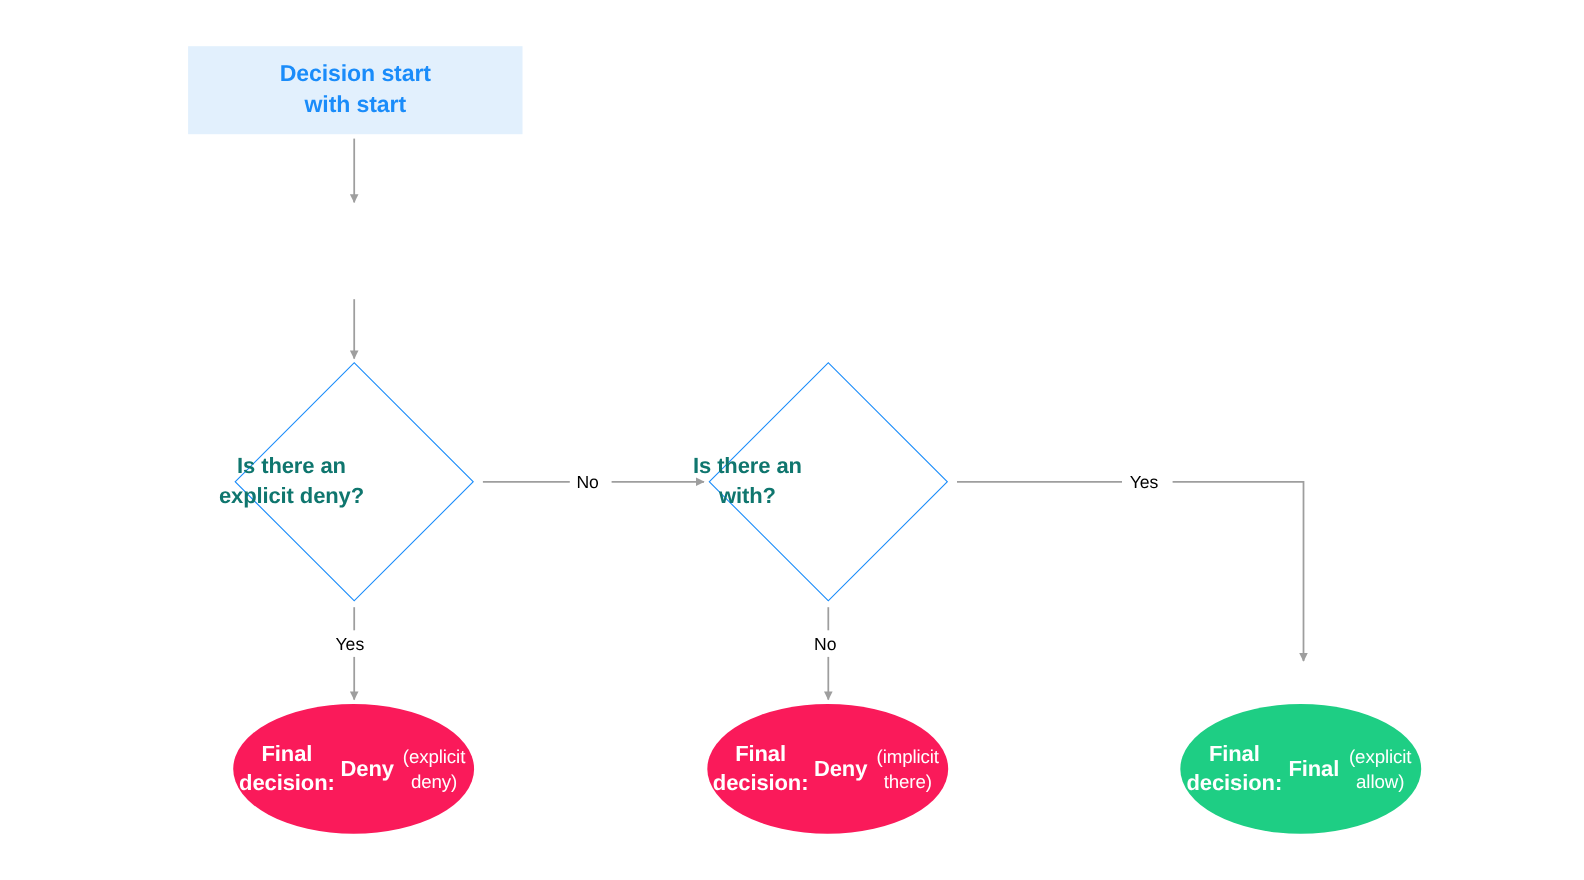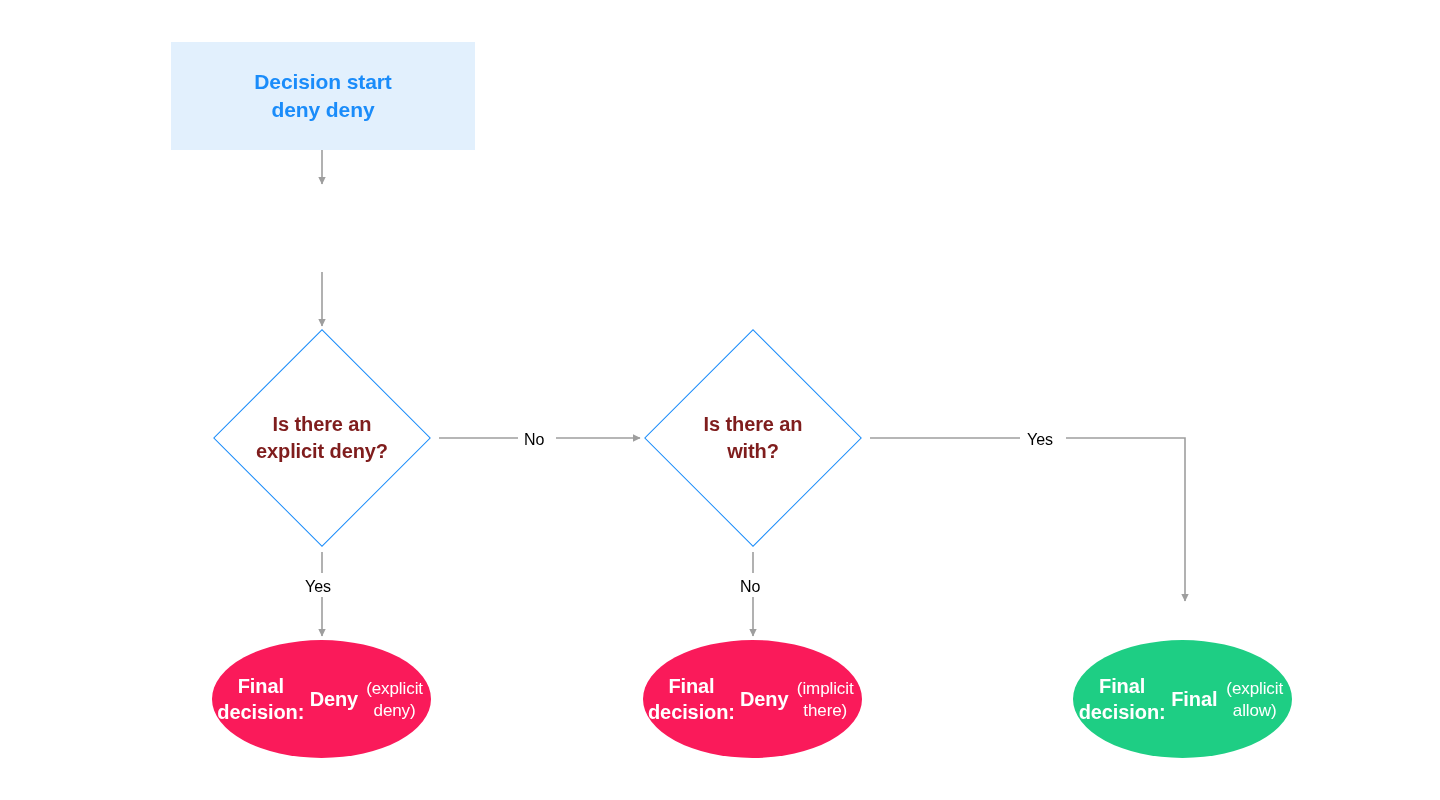--- a/index.html
+++ b/index.html
@@ -60,23 +60,23 @@
     transform: rotate(45deg);
   }
   .diamond-label {
     position: absolute;
     left: 0;
     top: 0;
     width: 100%;
     height: 100%;
     display: flex;
     align-items: center;
-    justify-content: center;
+    justify-content: flex-start;
     text-align: center;
-    color: #7f1d1d;
+    color: #0f766e;
     font-size: 20px;
     font-weight: bold;
     line-height: 1.34;
     letter-spacing: -0.1px;
     pointer-events: none;
   }
 
   
   .ellipse {
     position: absolute;
@@ -135,24 +135,24 @@
     <line x1="322" y1="552" x2="322" y2="573" stroke="#9e9e9e" stroke-width="1.6"></line>
     <line x1="322" y1="597" x2="322" y2="636" stroke="#9e9e9e" stroke-width="1.6" marker-end="url(#arrowhead)"></line>
 
     <line x1="753" y1="552" x2="753" y2="573" stroke="#9e9e9e" stroke-width="1.6"></line>
     <line x1="753" y1="597" x2="753" y2="636" stroke="#9e9e9e" stroke-width="1.6" marker-end="url(#arrowhead)"></line>
 
     <line x1="870" y1="438" x2="1020" y2="438" stroke="#9e9e9e" stroke-width="1.6"></line>
     <path d="M1066,438 L1185,438 L1185,601" fill="none" stroke="#9e9e9e" stroke-width="1.6" marker-end="url(#arrowhead)"></path>
   </svg>
 
-  <div class="proc-box" style="left:171px; top:42px; width:304px; height:108px;">
+  <div class="proc-box" style="left:171px; top:42px; width:304px; height:80px;">
     <div>
       <span>Decision start</span><br>
-      <span>deny deny</span>
+      <span>with start</span>
     </div>
   </div>
 
 
   <div class="diamond-wrap" style="left:245px; top:361px; width:154px; height:154px;">
     <div class="diamond-shape"></div>
     <div class="diamond-label" style="left:-46px; top:-20px; width:246px; height:194px;">
       <div>
         <span>Is there an</span><br>
         <span>explicit deny?</span>

